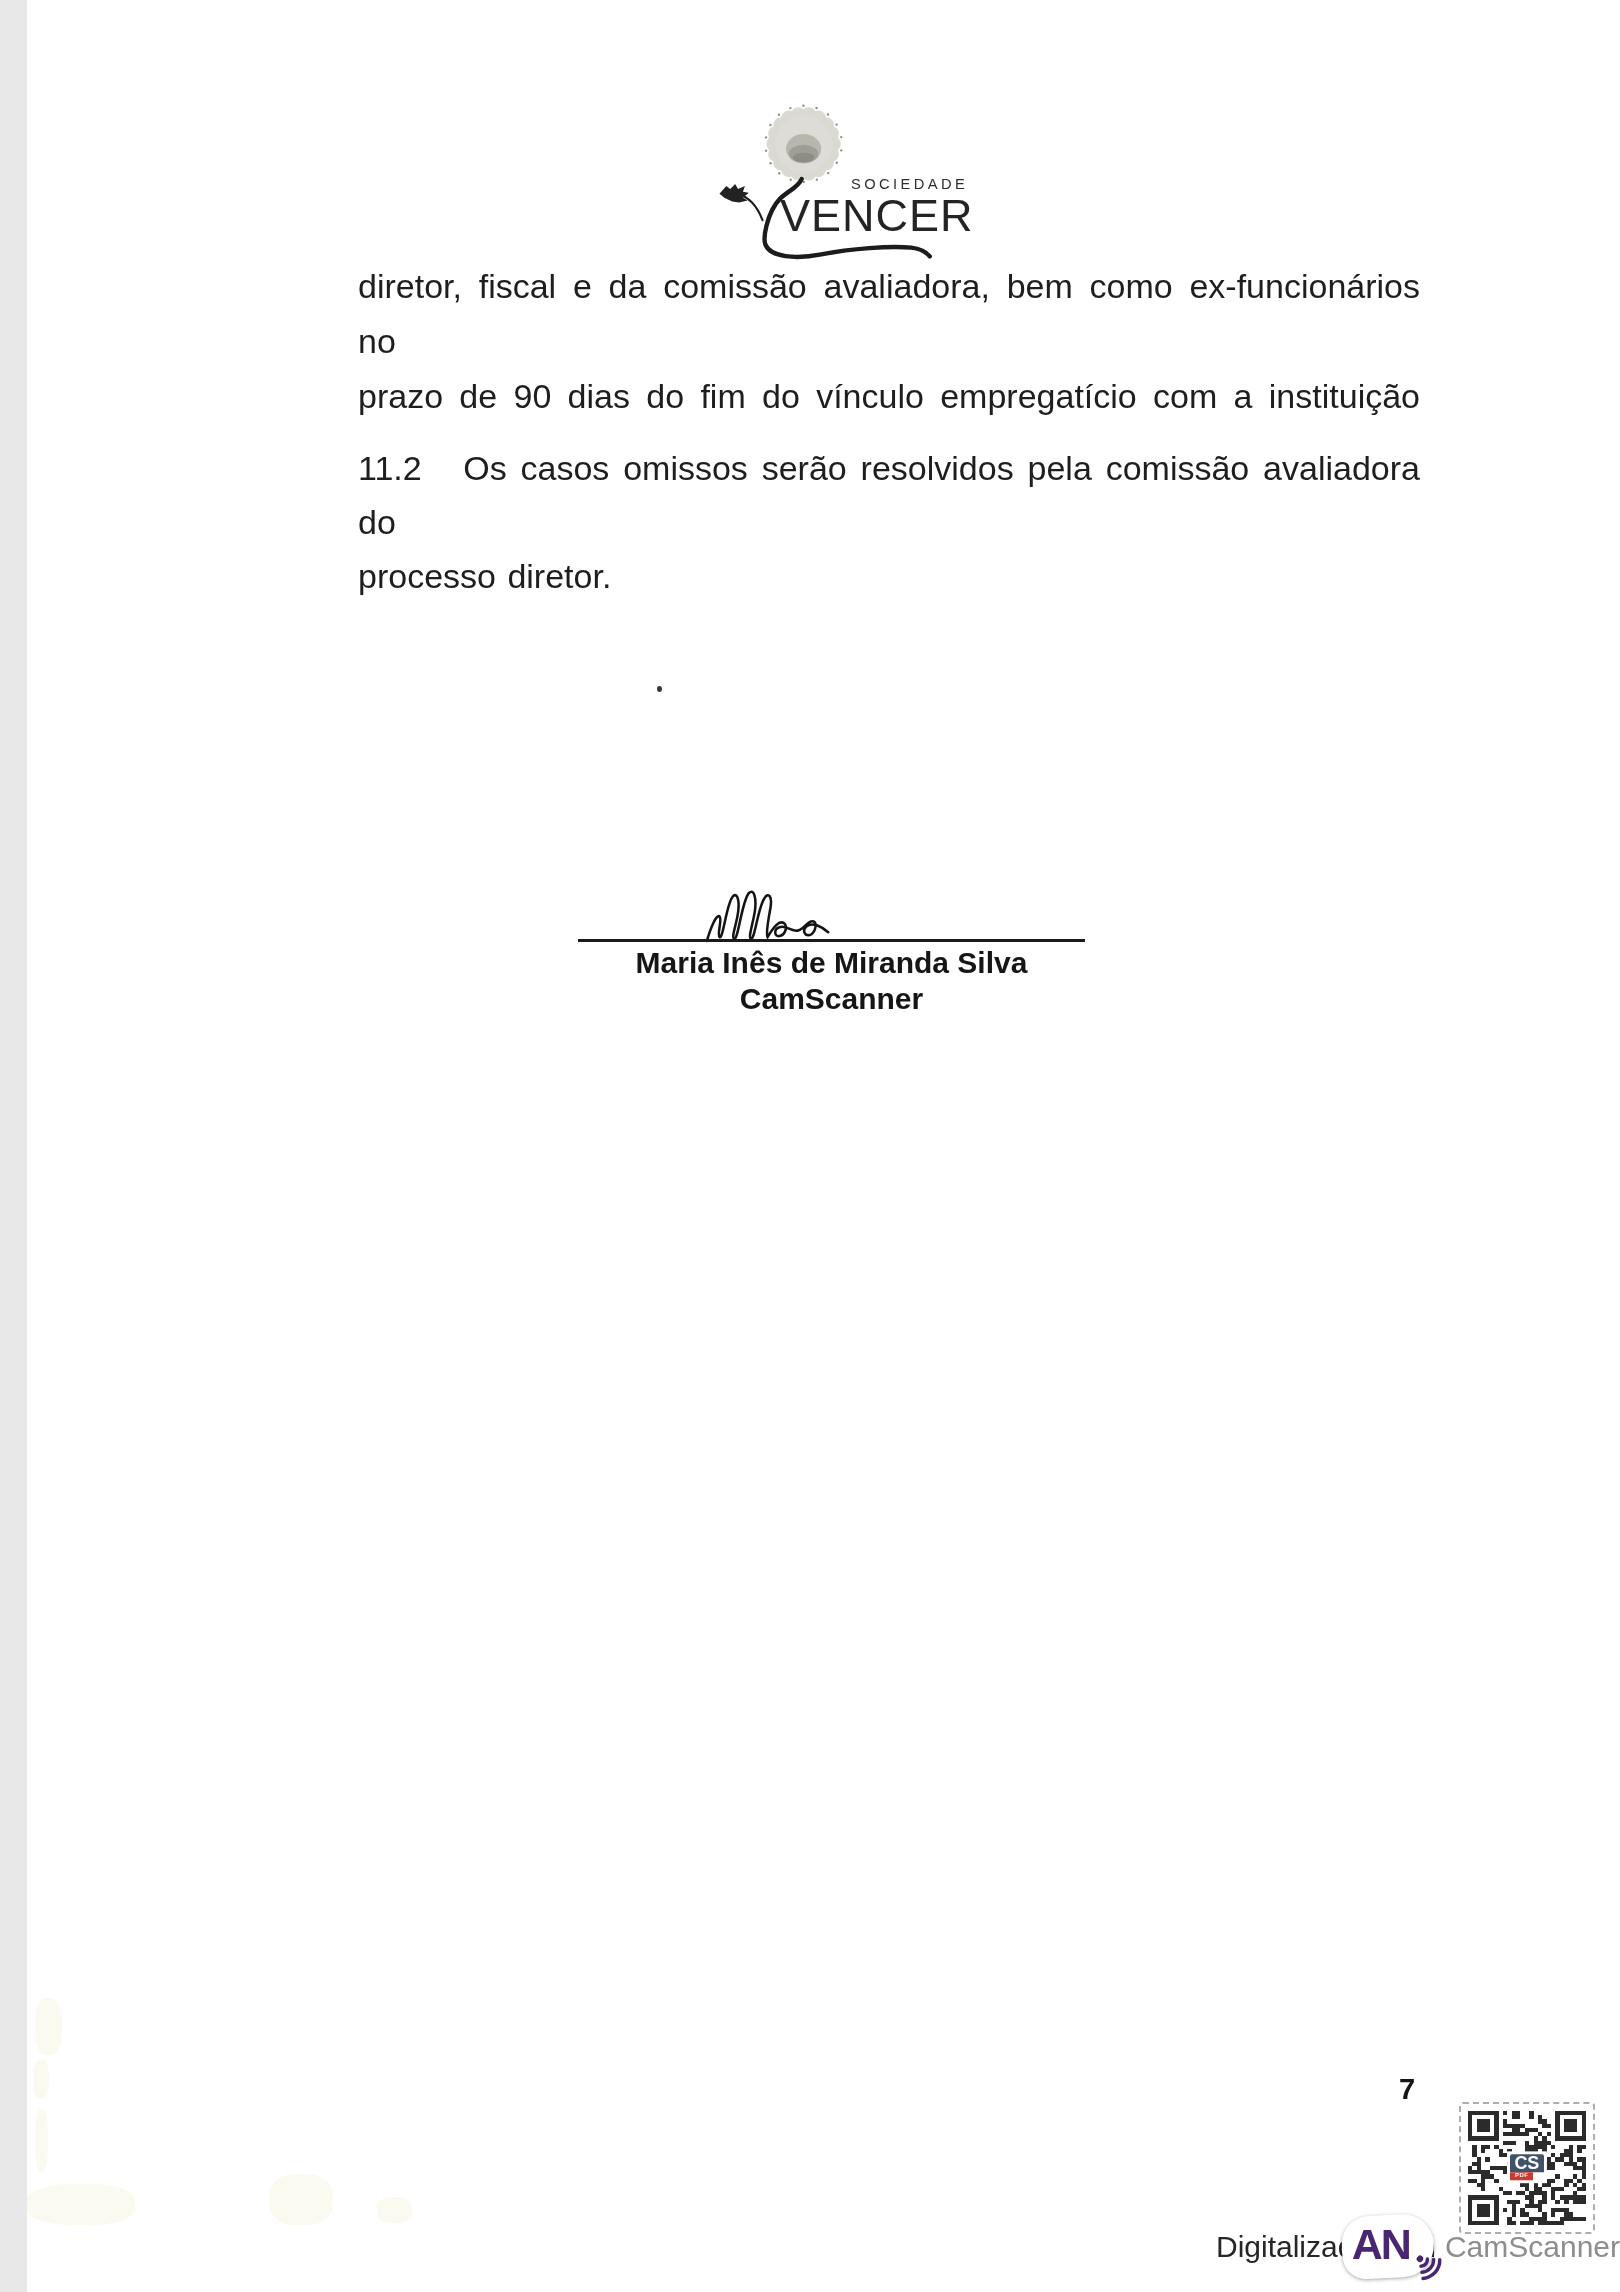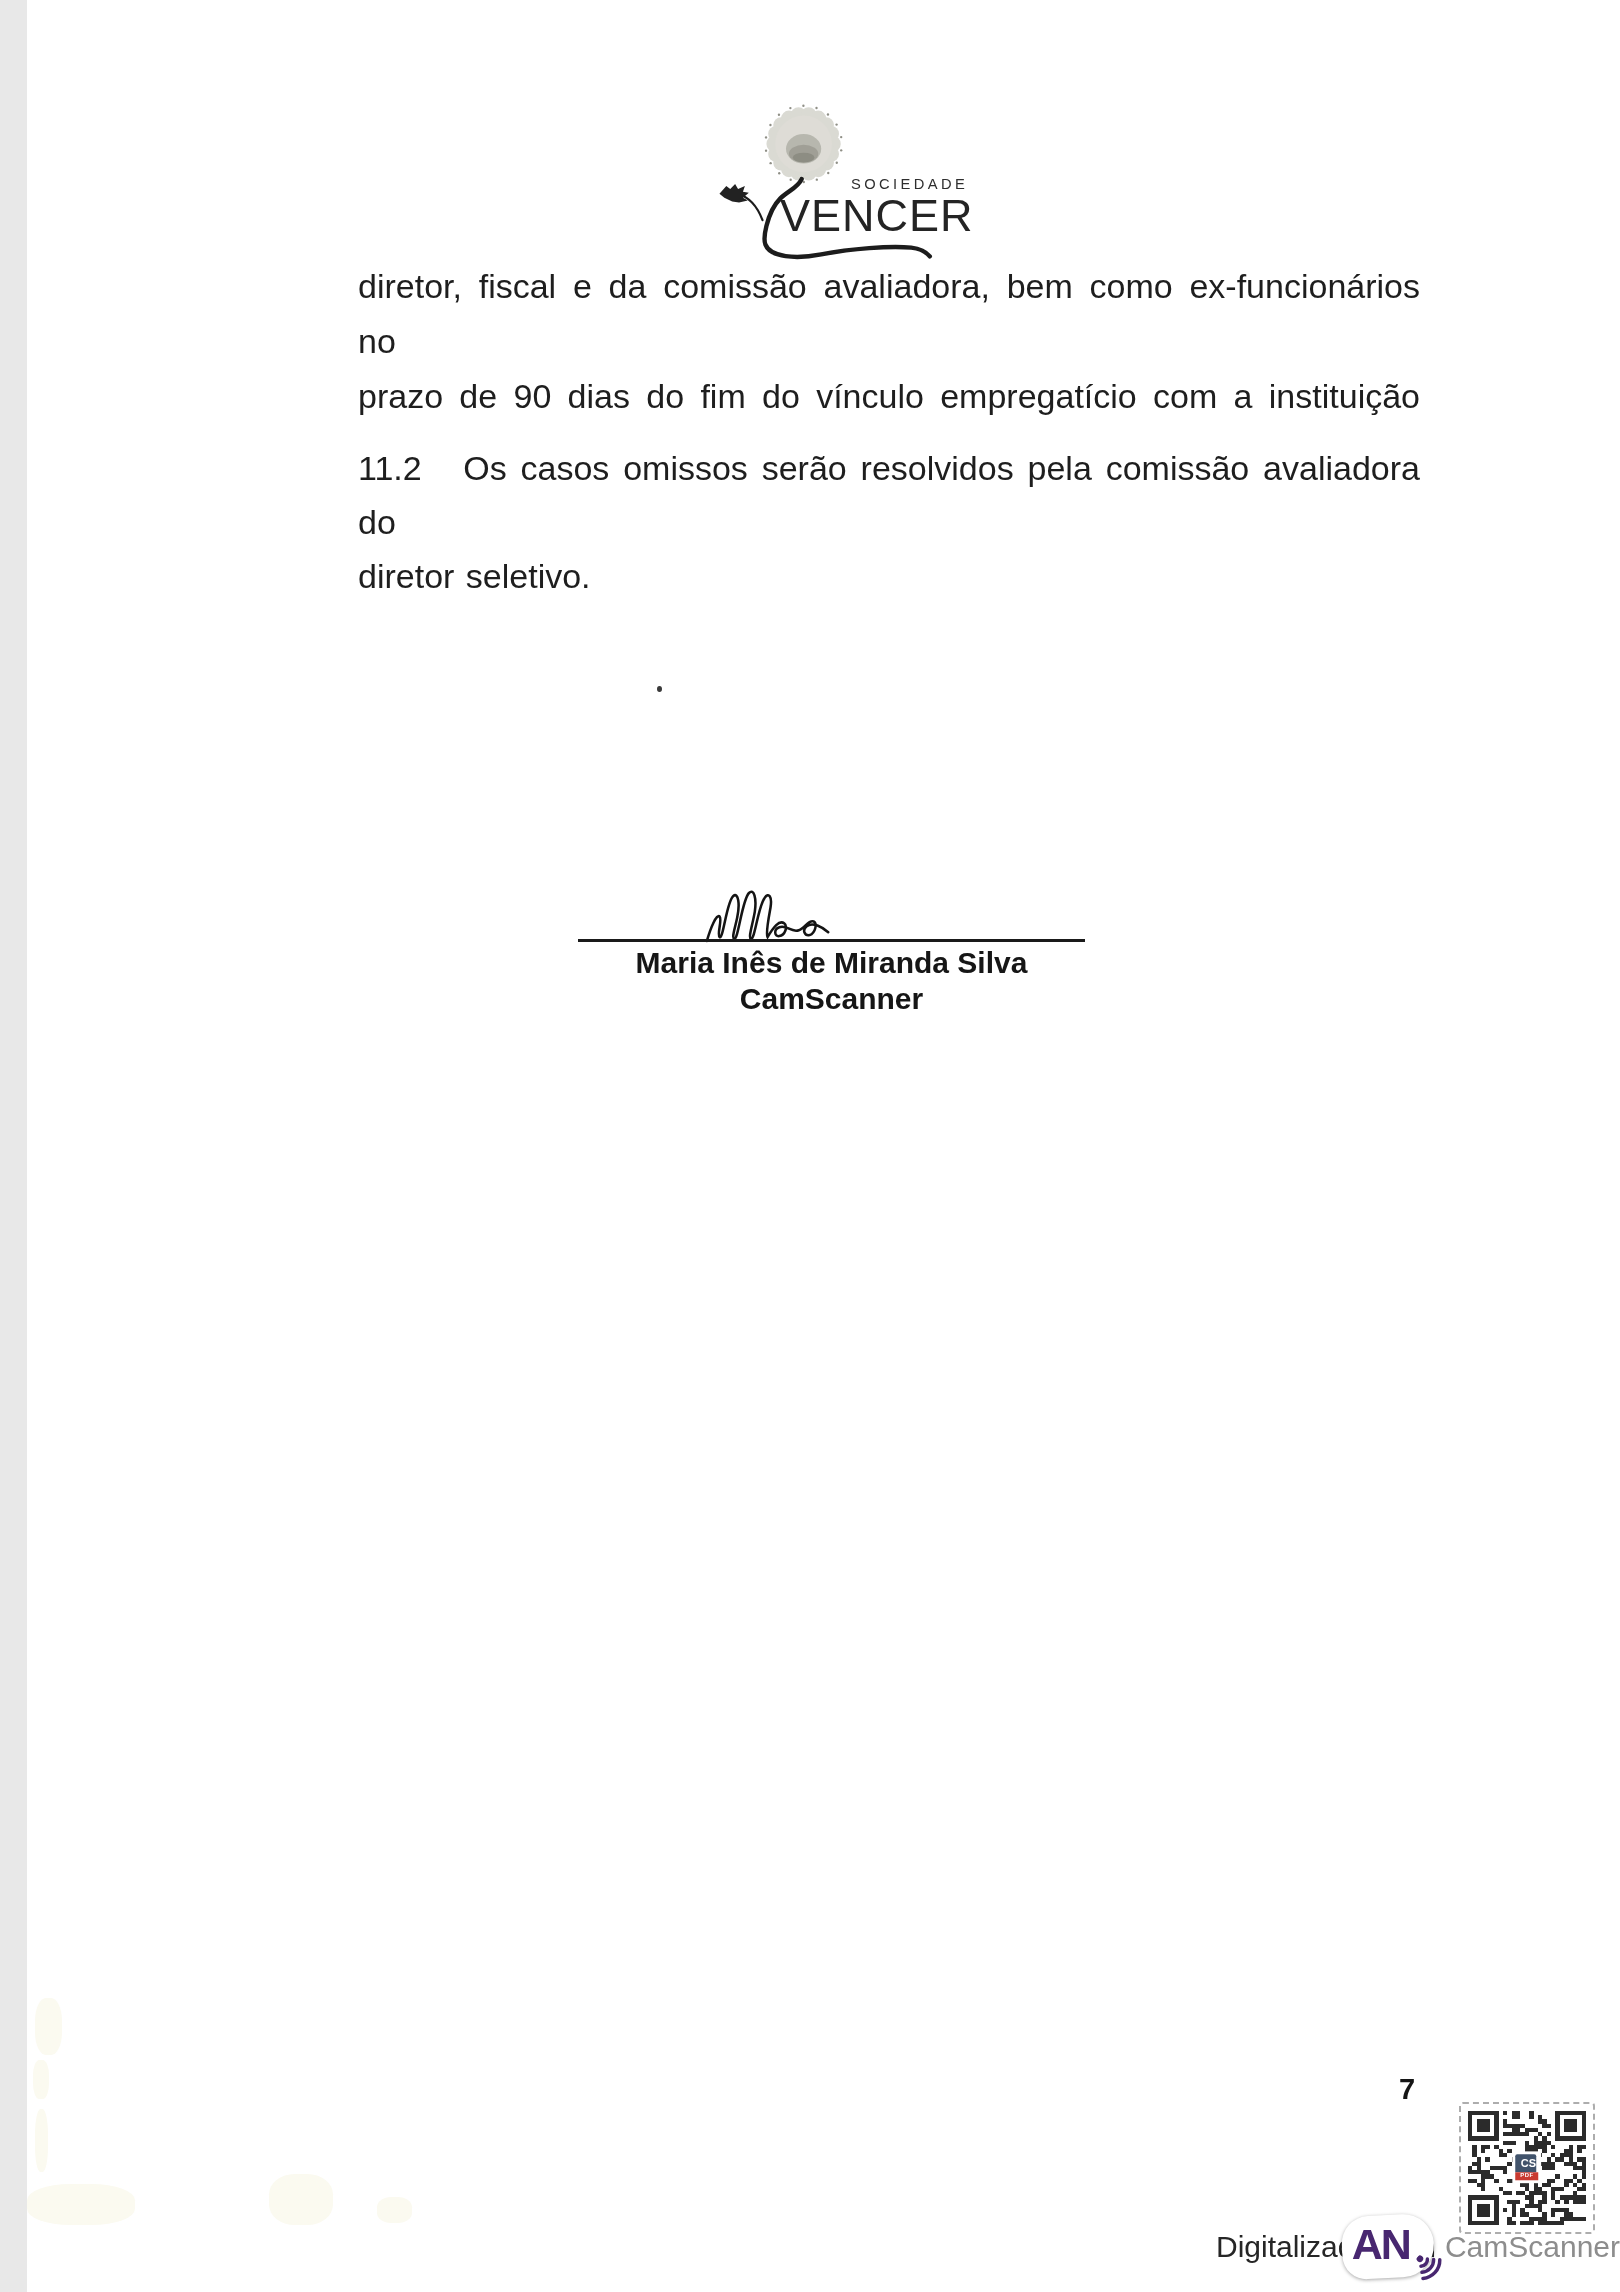--- a/index.html
+++ b/index.html
@@ -38,22 +38,22 @@
   .page-num{position:absolute;left:1372px;top:2075px;font-size:29px;font-weight:600;color:#151515;line-height:1;}
   .qr-box{
     position:absolute;left:1432px;top:2102px;width:118px;height:114px;
     border:2px dashed #adadad;border-radius:3.9px;background:#fff;padding:6.9px;z-index:4;
   }
   .qr-pattern{display:block;}
   .cs-badge{
     position:absolute;left:50%;top:50%;transform:translate(-50%,-52%);
     box-shadow:0 0 0 2.9px #fff;background:#fff;z-index:5;
   }
-  .cs-top{width:21px;height:18.6px;background:#41536b;border-radius:2px 2px 0 0;
-    color:#fff;font-size:11px;font-weight:800;text-align:right;line-height:18.6px;letter-spacing:0;}
+  .cs-top{width:34px;height:18.6px;background:#41536b;border-radius:2px 2px 0 0;
+    color:#fff;font-size:18px;font-weight:800;text-align:center;line-height:18.6px;letter-spacing:0;}
   .cs-bottom{width:23.5px;height:7.8px;background:#c93a31;color:#fff;font-size:5.9px;font-weight:700;
     text-align:center;line-height:7.8px;letter-spacing:0.5px;}
   .watermark{position:absolute;left:1189px;top:2227px;font-size:30px;line-height:39px;white-space:nowrap;z-index:5;}
   .wm-prefix,.wm-mid{color:#262626;}
   .wm-brand{color:#8d8d8d;margin-left:8.8px;}
   .an-logo{position:absolute;left:1313px;top:2211px;width:106px;height:78px;z-index:6;}
   .an-bubble{
     position:absolute;left:2px;top:3.9px;width:92px;height:63px;background:#fff;
     border-radius:33px 37px 39px 29px;transform:rotate(-3deg);
     box-shadow:0 1px 3.9px rgba(0,0,0,0.35);
@@ -130,21 +130,21 @@
     <span class="logo-title">VENCER</span>
   </div>
 
   <div class="para para1">
     <div class="line jl">diretor, fiscal e da comissão avaliadora, bem como ex-funcionários no</div>
     <div class="line jl">prazo de 90 dias do fim do vínculo empregatício com a instituição</div>
   </div>
 
   <div class="para para2">
     <div class="line jl">11.2&nbsp;&nbsp; Os casos omissos serão resolvidos pela comissão avaliadora do</div>
-    <div class="line">diretor seletivo.</div>
+    <div class="line">processo diretor.</div>
   </div>
 
   <div class="speck"></div>
 
   <div class="sig-block">
     <svg class="sig-scribble" width="137" height="65" viewBox="0 0 140 66">
       <path d="M6,58 C10,44 16,30 19,33 C22,36 16,52 19,54 C23,56 26,18 33,12 C38,8 40,20 37,34
                C35,44 31,55 34,56 C38,57 42,16 49,9 C54,4 57,14 55,28 C53,40 48,55 51,56
                C55,57 58,24 65,14 C69,8 73,12 71,24 C69,35 66,50 68,54 C74,44 80,36 85,40
                C89,43 86,52 80,53 C75,54 74,46 80,44 C88,41 92,50 100,47 C106,45 110,36 115,38

